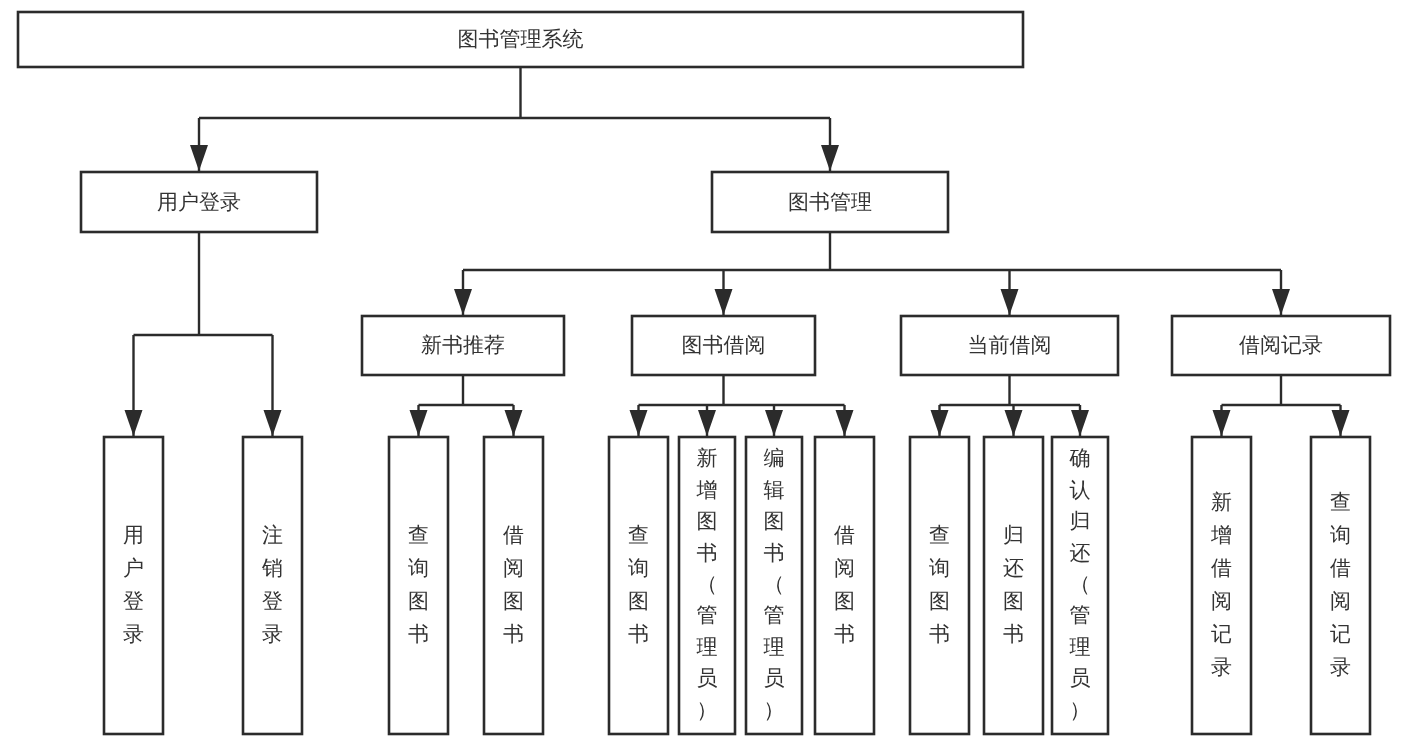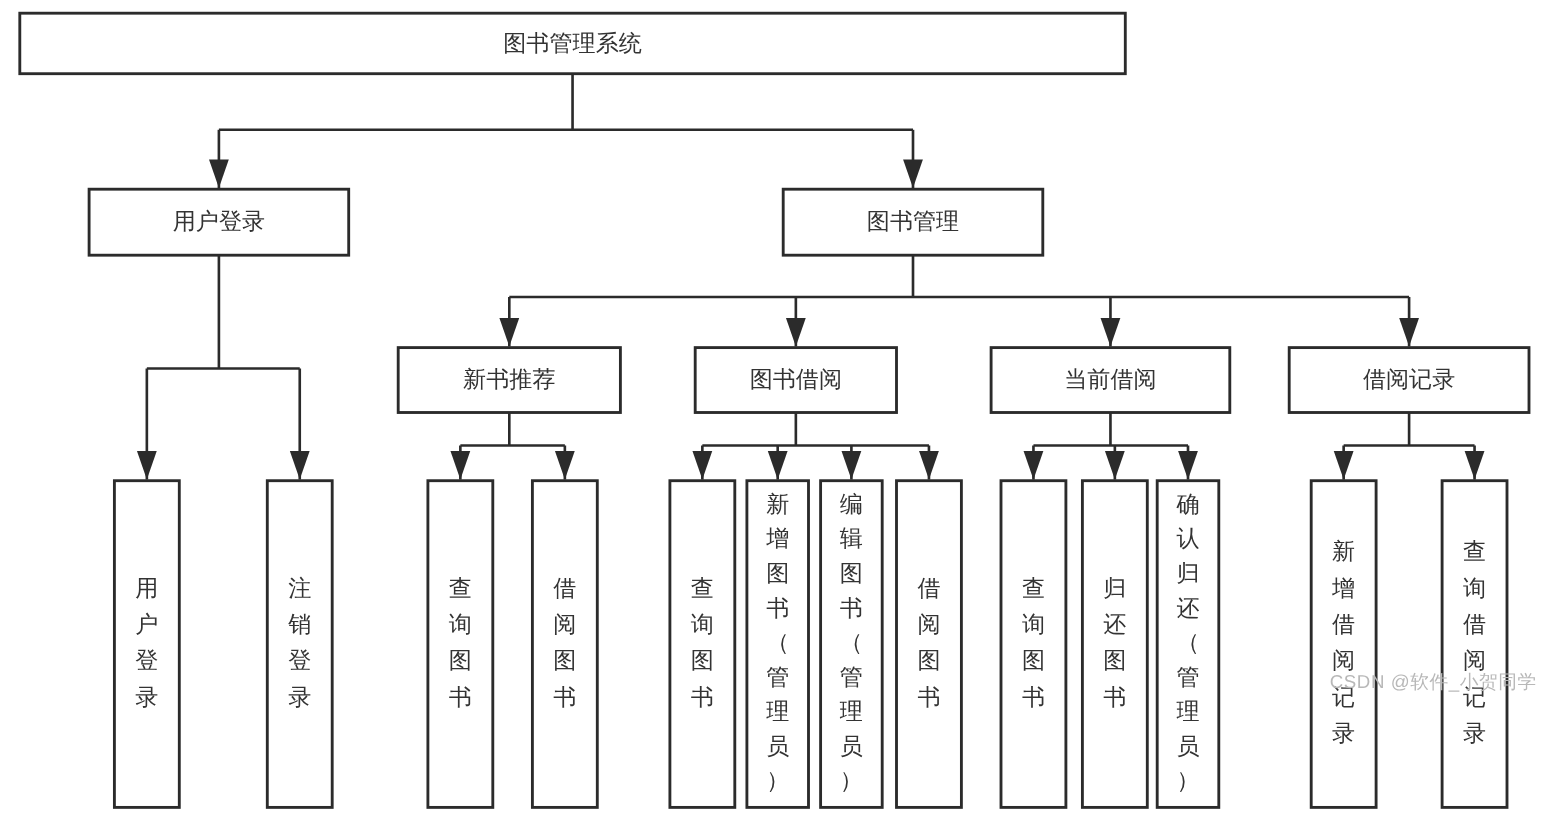--- a/index.html
+++ b/index.html
@@ -202,14 +202,13 @@
         <g>
           <rect x="1192" y="437" width="59" height="297" class="node-rect"></rect>
           <text x="1221.5" y="0" class="node-label-v"><tspan x="1221.5" y="503.00" dominant-baseline="middle">新</tspan><tspan x="1221.5" y="536.00" dominant-baseline="middle">增</tspan><tspan x="1221.5" y="569.00" dominant-baseline="middle">借</tspan><tspan x="1221.5" y="602.00" dominant-baseline="middle">阅</tspan><tspan x="1221.5" y="635.00" dominant-baseline="middle">记</tspan><tspan x="1221.5" y="668.00" dominant-baseline="middle">录</tspan></text>
         </g>
         <g>
           <rect x="1311" y="437" width="59" height="297" class="node-rect"></rect>
           <text x="1340.5" y="0" class="node-label-v"><tspan x="1340.5" y="503.00" dominant-baseline="middle">查</tspan><tspan x="1340.5" y="536.00" dominant-baseline="middle">询</tspan><tspan x="1340.5" y="569.00" dominant-baseline="middle">借</tspan><tspan x="1340.5" y="602.00" dominant-baseline="middle">阅</tspan><tspan x="1340.5" y="635.00" dominant-baseline="middle">记</tspan><tspan x="1340.5" y="668.00" dominant-baseline="middle">录</tspan></text>
         </g>
       </g>
   </svg>
-  <div class="watermark">CSDN @软件_小贺同学</div>
 </div>
 
 </body></html>

